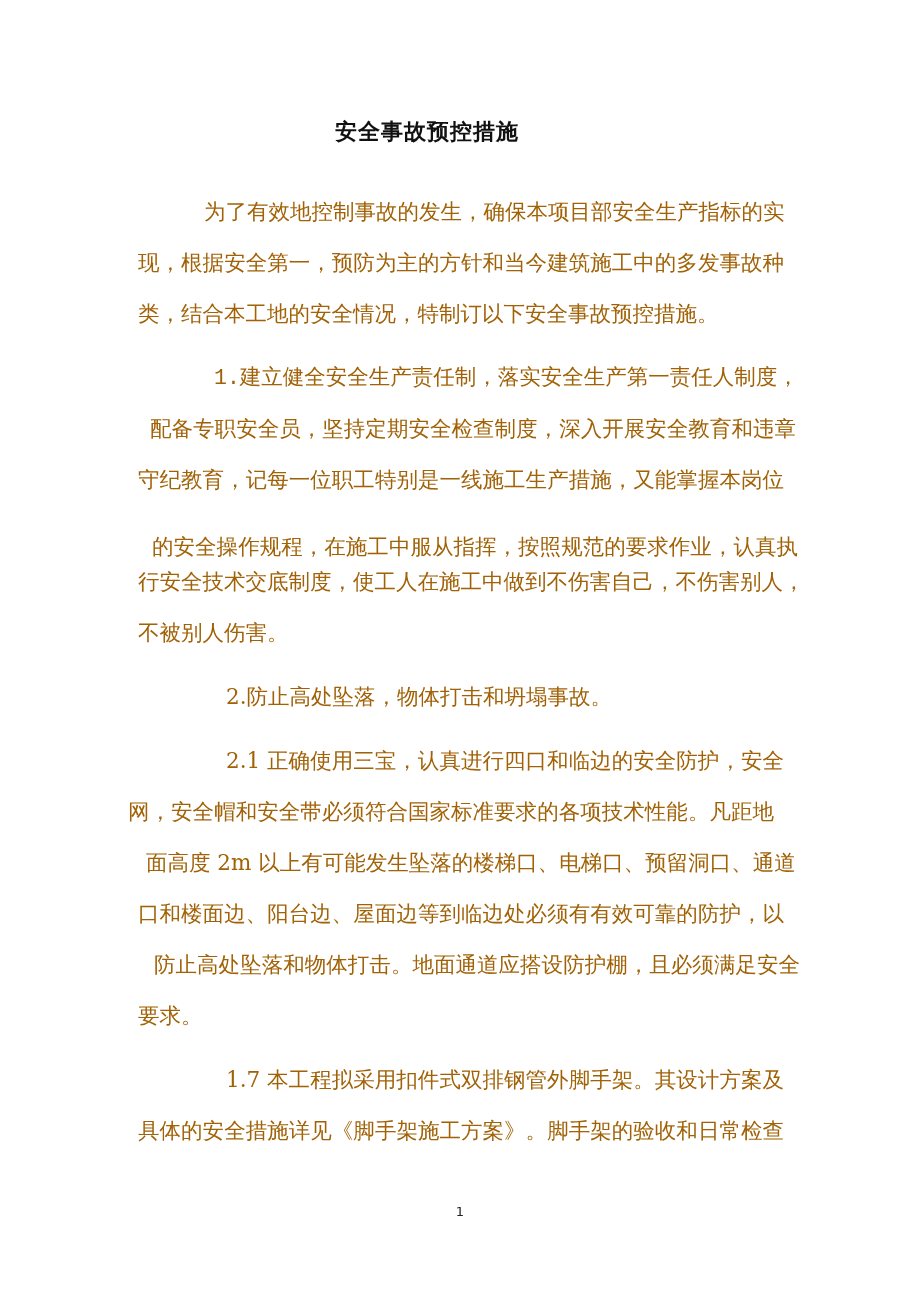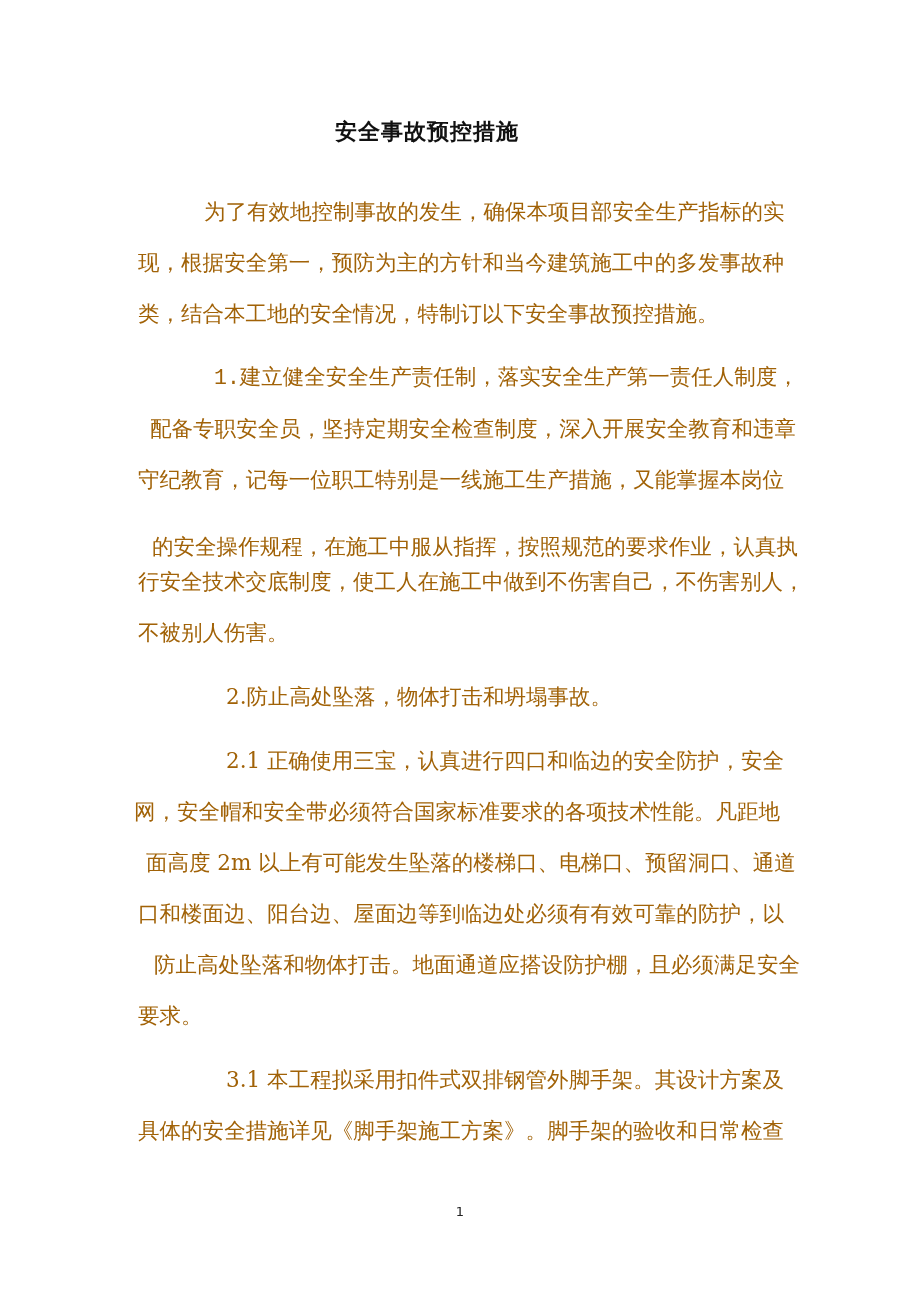--- a/index.html
+++ b/index.html
@@ -72,23 +72,23 @@
     <div class="line" style="top: 248px; left: 138px; width: 646px;">现，根据安全第一，预防为主的方针和当今建筑施工中的多发事故种</div>
     <div class="line last" style="top: 299px; left: 138px; width: 646px;">类，结合本工地的安全情况，特制订以下安全事故预控措施。</div>
     <div class="line" style="top: 363px; left: 214px; width: 570px; font-family: Liberation Mono, monospace;">1.建立健全安全生产责任制，落实安全生产第一责任人制度，</div>
     <div class="line" style="top: 414px; left: 138px; width: 646px; margin-left: 12px;">配备专职安全员，坚持定期安全检查制度，深入开展安全教育和违章</div>
     <div class="line" style="top: 465px; left: 138px; width: 646px;">守纪教育，记每一位职工特别是一线施工生产措施，又能掌握本岗位</div>
     <div class="line" style="top: 516px; left: 152px; width: 646px; margin-top: 16px;">的安全操作规程，在施工中服从指挥，按照规范的要求作业，认真执</div>
     <div class="line" style="top: 567px; left: 138px; width: 646px;">行安全技术交底制度，使工人在施工中做到不伤害自己，不伤害别人，</div>
     <div class="line last" style="top: 618px; left: 138px; width: 646px;">不被别人伤害。</div>
     <div class="line last" style="top: 682px; left: 226px; width: 558px;">2.防止高处坠落，物体打击和坍塌事故。</div>
     <div class="line" style="top: 746px; left: 226px; width: 558px;">2.1 正确使用三宝，认真进行四口和临边的安全防护，安全</div>
-    <div class="line" style="top: 797px; left: 134px; width: 646px;">网，安全帽和安全带必须符合国家标准要求的各项技术性能。凡距地</div>
+    <div class="line" style="top: 797px; left: 128px; width: 646px;">网，安全帽和安全带必须符合国家标准要求的各项技术性能。凡距地</div>
     <div class="line" style="top: 848px; left: 138px; width: 646px; margin-left: 8px;">面高度 2m 以上有可能发生坠落的楼梯口、电梯口、预留洞口、通道</div>
     <div class="line" style="top: 899px; left: 138px; width: 646px;">口和楼面边、阳台边、屋面边等到临边处必须有有效可靠的防护，以</div>
     <div class="line" style="top: 950px; left: 154px; width: 646px;">防止高处坠落和物体打击。地面通道应搭设防护棚，且必须满足安全</div>
     <div class="line last" style="top: 1001px; left: 138px; width: 646px;">要求。</div>
-    <div class="line" style="top: 1065px; left: 226px; width: 558px;">3.1 本工程拟采用扣件式双排钢管外脚手架。其设计方案及</div>
+    <div class="line" style="top: 1065px; left: 226px; width: 558px;">1.7 本工程拟采用扣件式双排钢管外脚手架。其设计方案及</div>
     <div class="line" style="top: 1116px; left: 138px; width: 646px;">具体的安全措施详见《脚手架施工方案》。脚手架的验收和日常检查</div>
   </div>
 
   <div class="page-number">1</div>
 </div>
 
 </body></html>

